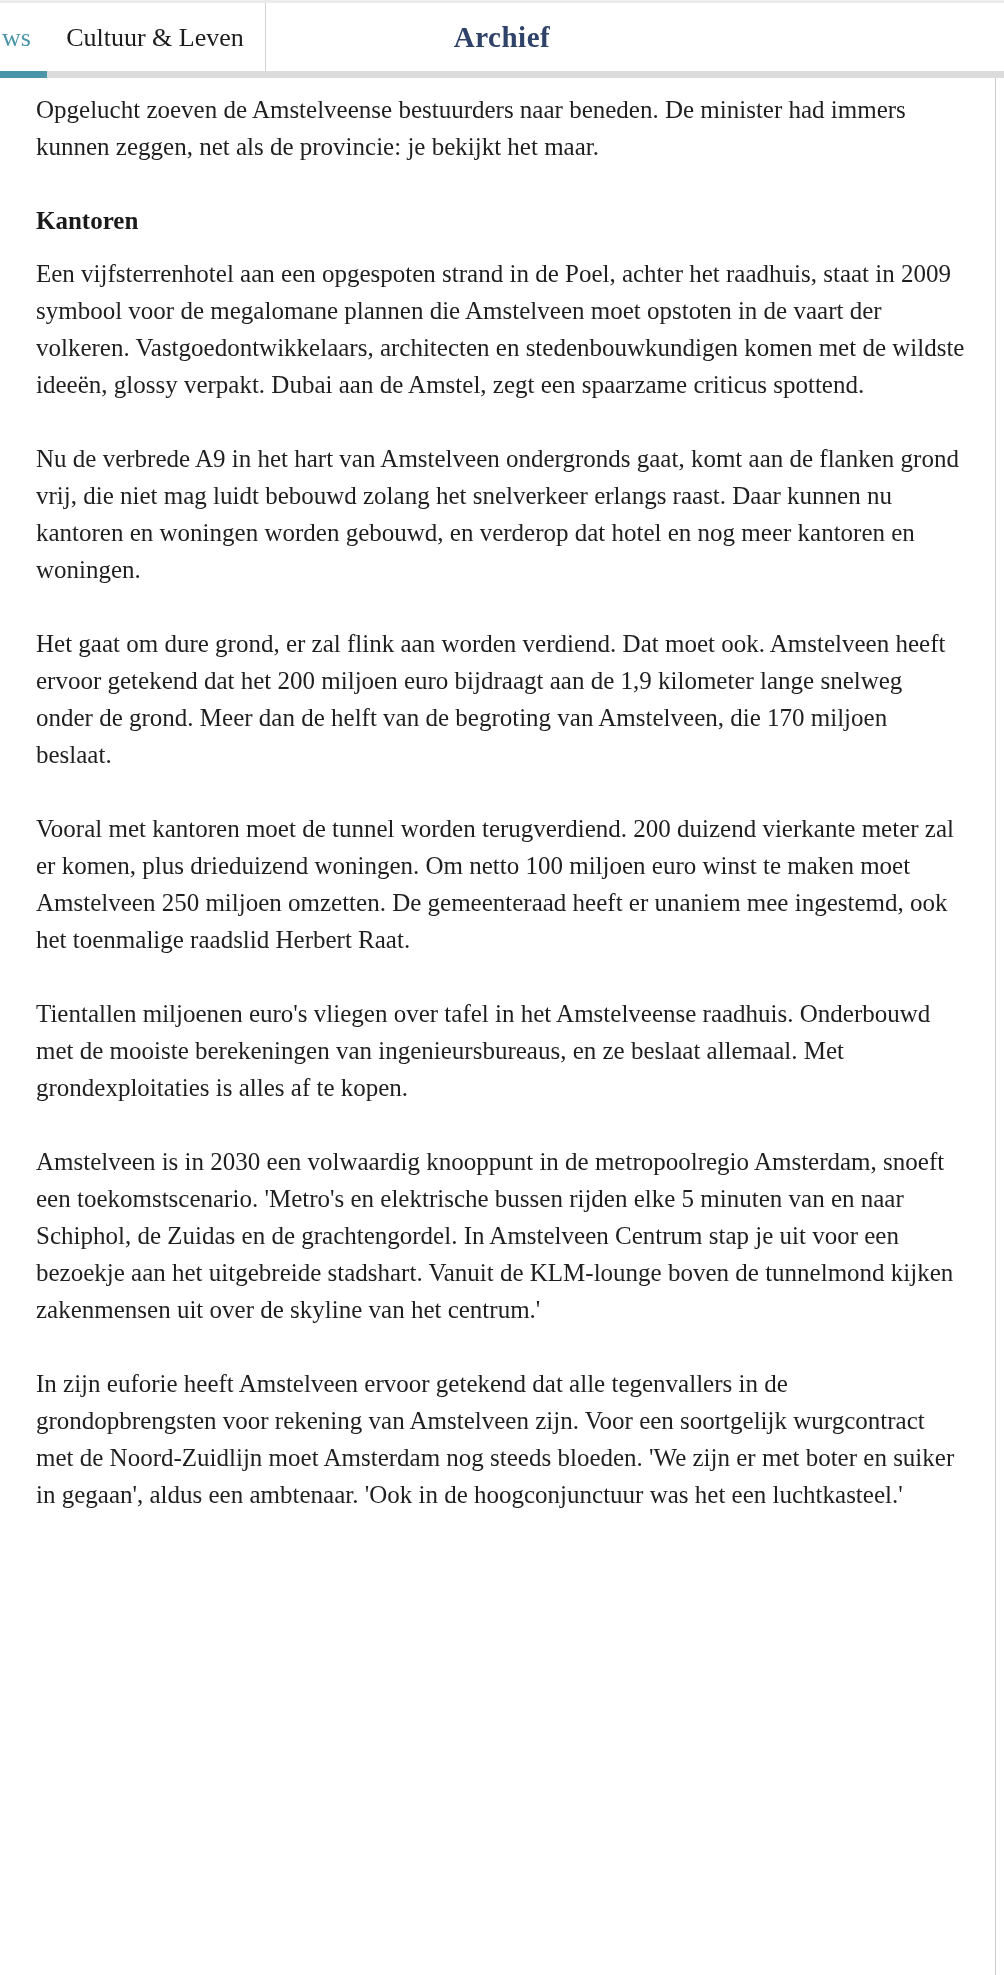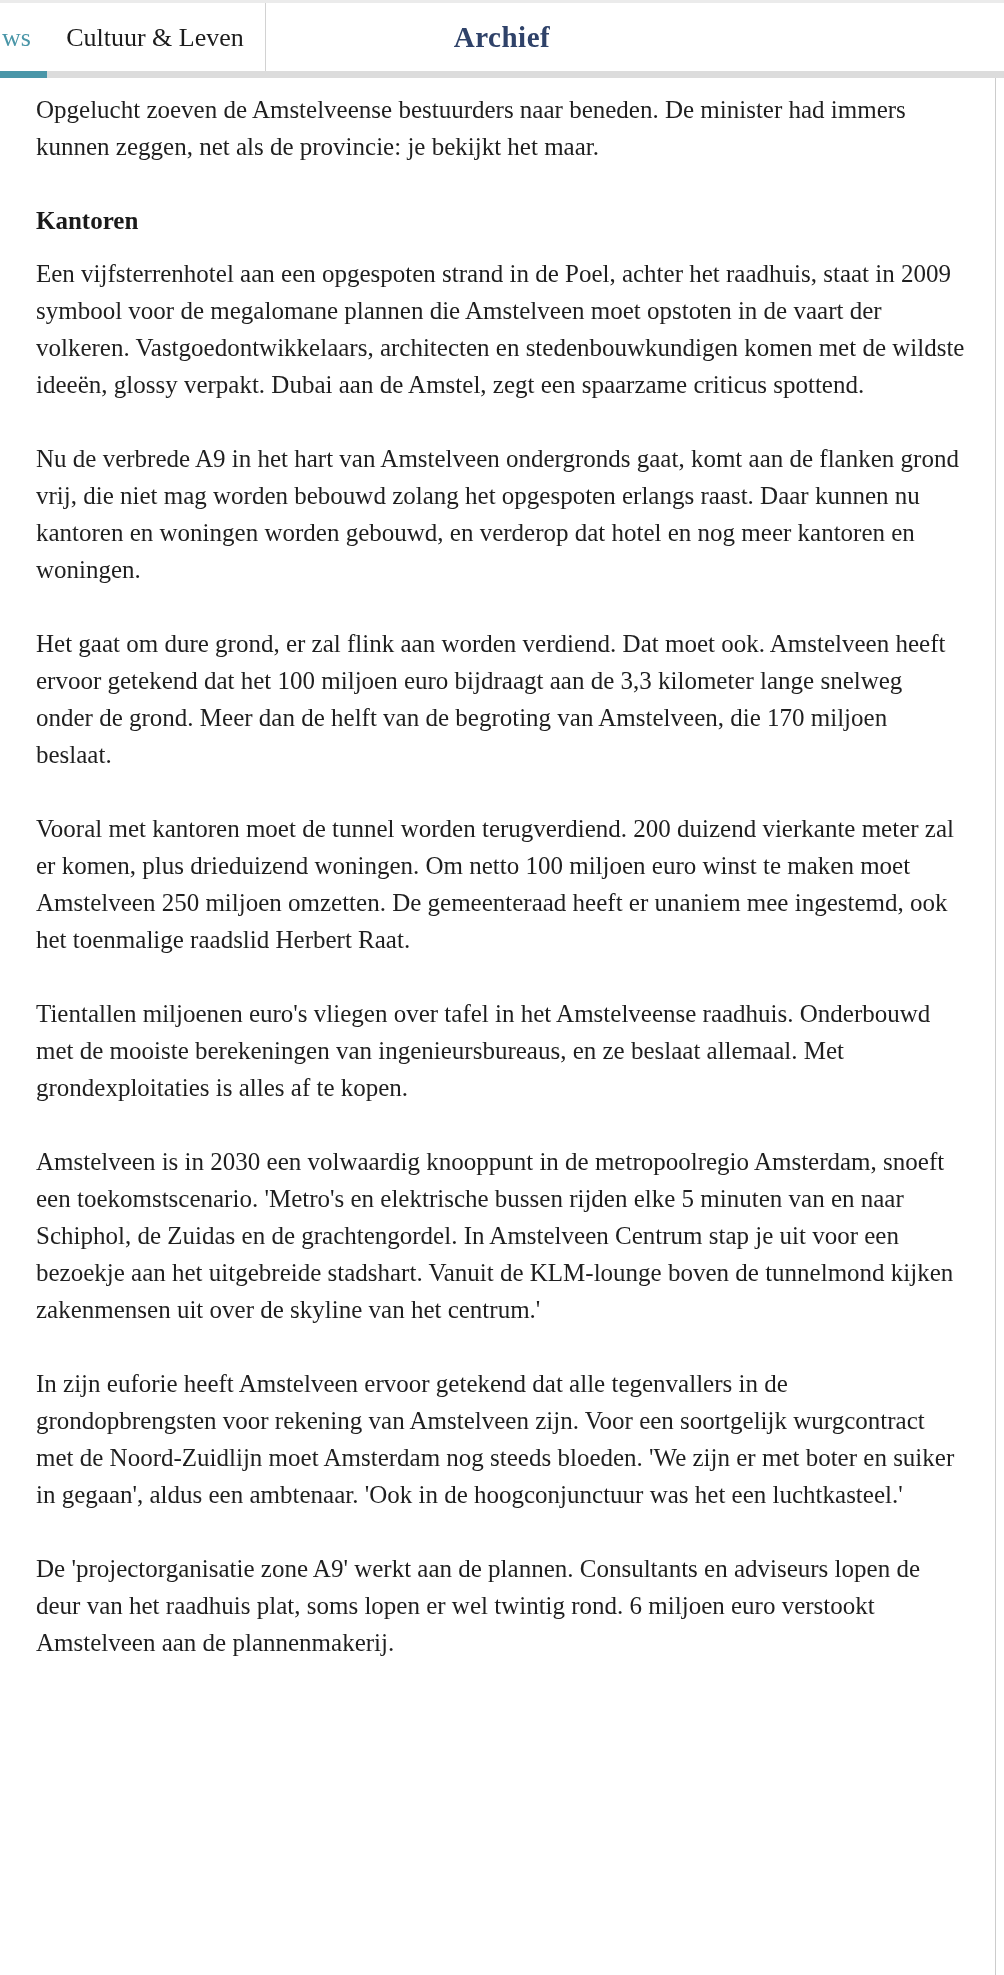--- a/index.html
+++ b/index.html
@@ -119,20 +119,19 @@
   </div>
   <div class="strip">
     <div class="teal"></div>
   </div>
 </header>
 
 <main class="article-wrap">
   <p>Opgelucht zoeven de Amstelveense bestuurders naar beneden. De minister had immers kunnen zeggen, net als de provincie: je bekijkt het maar.</p>
   <h2>Kantoren</h2>
   <p>Een vijfsterrenhotel aan een opgespoten strand in de Poel, achter het raadhuis, staat in 2009 symbool voor de megalomane plannen die Amstelveen moet opstoten in de vaart der volkeren. Vastgoedontwikkelaars, architecten en stedenbouwkundigen komen met de wildste ideeën, glossy verpakt. Dubai aan de Amstel, zegt een spaarzame criticus spottend.</p>
-  <p>Nu de verbrede A9 in het hart van Amstelveen ondergronds gaat, komt aan de flanken grond vrij, die niet mag worden bebouwd zolang het opgespoten erlangs raast. Daar kunnen nu kantoren en woningen worden gebouwd, en verderop dat hotel en nog meer kantoren en woningen.</p>
-  <p>Het gaat om dure grond, er zal flink aan worden verdiend. Dat moet ook. Amstelveen heeft ervoor getekend dat het 100 miljoen euro bijdraagt aan de 3,3 kilometer lange snelweg onder de grond. Meer dan de helft van de begroting van Amstelveen, die 170 miljoen beslaat.</p>
+  <p>Nu de verbrede A9 in het hart van Amstelveen ondergronds gaat, komt aan de flanken grond vrij, die niet mag luidt bebouwd zolang het snelverkeer erlangs raast. Daar kunnen nu kantoren en woningen worden gebouwd, en verderop dat hotel en nog meer kantoren en woningen.</p>
+  <p>Het gaat om dure grond, er zal flink aan worden verdiend. Dat moet ook. Amstelveen heeft ervoor getekend dat het 200 miljoen euro bijdraagt aan de 1,9 kilometer lange snelweg onder de grond. Meer dan de helft van de begroting van Amstelveen, die 170 miljoen beslaat.</p>
   <p>Vooral met kantoren moet de tunnel worden terugverdiend. 200 duizend vierkante meter zal er komen, plus drieduizend woningen. Om netto 100 miljoen euro winst te maken moet Amstelveen 250 miljoen omzetten. De gemeenteraad heeft er unaniem mee ingestemd, ook het toenmalige raadslid Herbert Raat.</p>
   <p>Tientallen miljoenen euro's vliegen over tafel in het Amstelveense raadhuis. Onderbouwd met de mooiste berekeningen van ingenieursbureaus, en ze beslaat allemaal. Met grondexploitaties is alles af te kopen.</p>
   <p>Amstelveen is in 2030 een volwaardig knooppunt in de metropoolregio Amsterdam, snoeft een toekomstscenario. 'Metro's en elektrische bussen rijden elke 5 minuten van en naar Schiphol, de Zuidas en de grachtengordel. In Amstelveen Centrum stap je uit voor een bezoekje aan het uitgebreide stadshart. Vanuit de KLM-lounge boven de tunnelmond kijken zakenmensen uit over de skyline van het centrum.'</p>
   <p>In zijn euforie heeft Amstelveen ervoor getekend dat alle tegenvallers in de grondopbrengsten voor rekening van Amstelveen zijn. Voor een soortgelijk wurgcontract met de Noord-Zuidlijn moet Amsterdam nog steeds bloeden. 'We zijn er met boter en suiker in gegaan', aldus een ambtenaar. 'Ook in de hoogconjunctuur was het een luchtkasteel.'</p>
-  <p>De 'projectorganisatie zone A9' werkt aan de plannen. Consultants en adviseurs lopen de deur van het raadhuis plat, soms lopen er wel twintig rond. 6 miljoen euro verstookt Amstelveen aan de plannenmakerij.</p>
 </main>
 
 </body></html>

